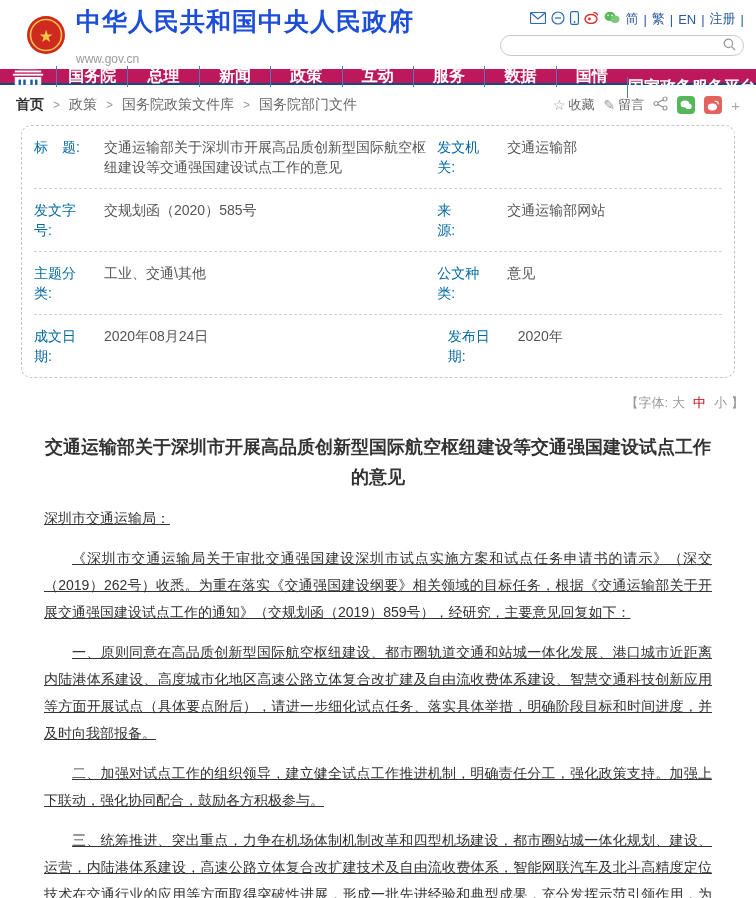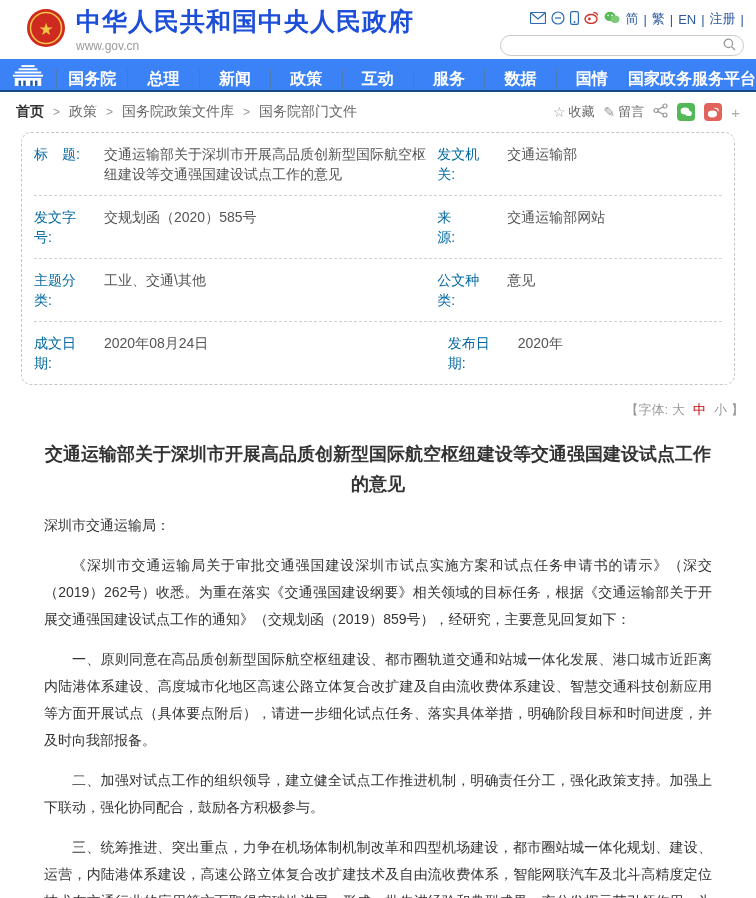--- a/index.html
+++ b/index.html
@@ -4,30 +4,30 @@
 <style>
   * { margin:0; padding:0; box-sizing:border-box; }
   html,body { background:#fff; }
   body { font-family:"Liberation Sans","DejaVu Sans",sans-serif; }
   .page { width:756px; min-height:898px; margin:0 auto; background:#fff; }
 
   
   .site-header { display:flex; justify-content:space-between; align-items:flex-start; padding:7px 12px 3px 26px; }
   .logo-area { display:flex; align-items:center; gap:10px; }
   .logo-text .site-title { font-size:25px; font-weight:bold; color:#1d4ed8; letter-spacing:1px; line-height:28px; }
-  .logo-text .site-url { font-size:12px; color:#9a9a9a; margin-top:4px; }
+  .logo-text .site-url { font-size:12px; color:#9a9a9a; margin-top:17px; }
   .header-right { width:244px; padding-top:3px; }
   .quick-row { display:flex; align-items:center; justify-content:flex-end; gap:5px; font-size:13px; color:#2b5a9e; height:18px; }
   .quick-row .lang-link { color:#2b5a9e; text-decoration:none; cursor:pointer; }
   .quick-row .sep { color:#2b5a9e; }
   .search-box { margin-top:7px; height:21px; border:1px solid #c9c9c9; border-radius:11px; display:flex; align-items:center; padding:0 7px; background:#fff; }
   .search-box input { flex:1; border:none; outline:none; font-size:12px; color:#555; background:transparent; min-width:0; }
 
   
-  .main-nav { display:flex; align-items:flex-end; background:#3b82f6; height:33px; border-bottom:2px solid #134a84; }
+  .main-nav { display:flex; align-items:center; background:#be185d; height:16px; border-bottom:2px solid #134a84; }
   .nav-home { width:56px; display:flex; align-items:center; justify-content:center; cursor:pointer; }
   .nav-item { flex:1; display:flex; align-items:center; justify-content:center; color:#fff; font-size:16px; font-weight:bold; cursor:pointer; border-left:1px solid #4a7cb5; white-space:nowrap; }
   .nav-item.wide { flex:1.8;margin-top:22px; }
 
   
   .breadcrumb-row { display:flex; justify-content:space-between; align-items:center; padding:11px 16px 9px 16px; }
   .breadcrumb { font-size:14px; color:#666; display:flex; align-items:center; gap:9px; }
   .breadcrumb .crumb { cursor:pointer; }
   .breadcrumb .crumb.home { color:#333; font-weight:bold; }
   .breadcrumb .bc-sep { color:#999; font-size:12px; }
@@ -51,21 +51,21 @@
 
   
   .font-size-bar { text-align:right; padding:16px 12px 4px 0; font-size:13px; color:#999; }
   .font-size-bar .opt { margin:0 4px; cursor:pointer; color:#999; }
   .font-size-bar .opt.active { color:#c7000b; }
 
   
   .article { padding:6px 44px 18px 44px; }
   .article-title { text-align:center; font-size:18px; font-weight:bold; color:#333; line-height:30px; margin-top:10px; }
   .doc-number { text-align:center; font-size:13px; color:#555; font-family:"DejaVu Serif","Liberation Serif",serif; font-style:italic; margin:11px 0 22px 0; }
-  .article p { font-size:14px; color:#333; line-height:27px; text-align:justify; margin:13px 0; }
+  .article p { font-size:14px; color:#333; line-height:27px; text-align:justify; margin:13px 0;text-decoration:underline; }
   .article p.indent { text-indent:2em; }
 </style>
 </head>
 <body>
 
 <div class="page">
 
   <header class="site-header">
     <div class="logo-area">
       <span>

